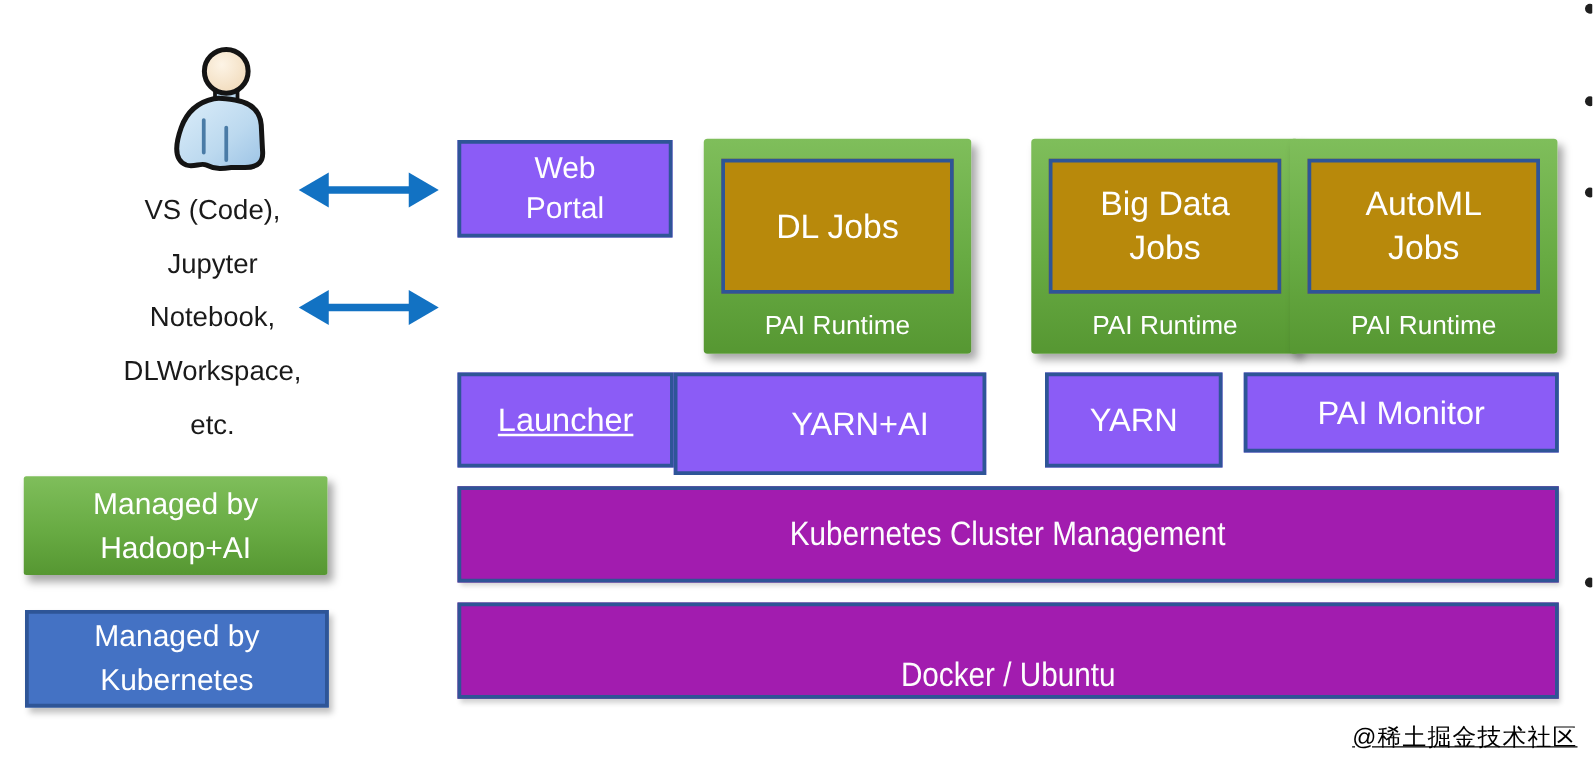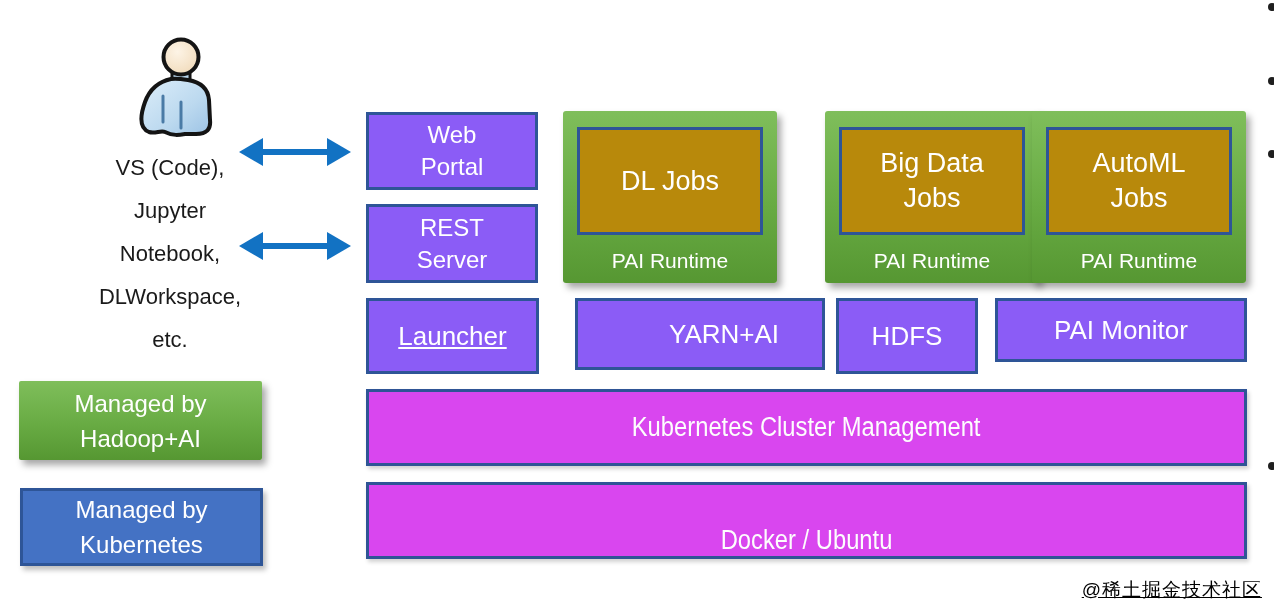--- a/index.html
+++ b/index.html
@@ -17,21 +17,21 @@
     left:10px;top:146px;width:320px;
     font-size:22px;line-height:43px;color:#1a1a1a;text-align:center;
   }
 
   
   .box-blue{
     background:#8b5cf6;border:3px solid #2e5597;color:#fff;
   }
   
   .box-slate{
-    background:#d946ef;border:3px solid #2f5496;color:#fdfdfd;
+    background:#a21caf;border:3px solid #2f5496;color:#fdfdfd;
     box-shadow:2px 3px 4px rgba(0,0,0,.18);
   }
   .condensed{display:inline-block;transform:scaleX(.88);}
 
   
   .box-green{
     background:linear-gradient(180deg,#7fbe5b 0%,#68ab43 55%,#569732 100%);
     border-radius:3px;box-shadow:4px 5px 7px rgba(0,0,0,.35);
   }
   .box-gold{
@@ -104,43 +104,41 @@
     <polygon points="113,19 89,5 89,33" fill="#1272c3"></polygon>
   </svg>
   <svg class="abs" style="left:238px;top:227px;" width="114" height="38" viewBox="0 0 114 38">
     <line x1="18" y1="19" x2="96" y2="19" stroke="#1272c3" stroke-width="6"></line>
     <polygon points="1,19 25,5 25,33" fill="#1272c3"></polygon>
     <polygon points="113,19 89,5 89,33" fill="#1272c3"></polygon>
   </svg>
 
   <div class="abs box-blue center gateway-text prewrap" style="left:366px;top:112px;width:172px;height:78px;">Web
 Portal</div>
-  <div class="abs box-blue center gateway-text prewrap" style="left:366px;top:204px;width:172px;height:79px;">REST
-Server</div>
 
   <div class="abs box-green" style="left:563px;top:111px;width:214px;height:172px;">
     <div class="box-gold">DL Jobs</div>
     <div class="runtime-label">PAI Runtime</div>
   </div>
 
   <div class="abs box-green" style="left:797px;top:111px;width:214px;height:172px;margin-left:28px;">
     <div class="box-gold">Big Data
 Jobs</div>
     <div class="runtime-label">PAI Runtime</div>
   </div>
 
   <div class="abs box-green" style="left:1032px;top:111px;width:214px;height:172px;">
     <div class="box-gold">AutoML
 Jobs</div>
     <div class="runtime-label">PAI Runtime</div>
   </div>
 
   <div class="abs box-blue center service-text" style="left:366px;top:298px;width:173px;height:76px;text-decoration:underline;">Launcher</div>
-  <div class="abs box-blue center service-text" style="left:575px;top:298px;width:250px;height:72px;padding-left:48px;">YARN+AI</div>
-  <div class="abs box-blue center service-text" style="left:836px;top:298px;width:142px;height:76px;">HDFS</div>
+  <div class="abs box-blue center service-text" style="left:539px;top:298px;width:250px;height:82px;padding-left:48px;">YARN+AI</div>
+  <div class="abs box-blue center service-text" style="left:836px;top:298px;width:142px;height:76px;">YARN</div>
   <div class="abs box-blue center service-text" style="left:995px;top:298px;width:252px;height:64px;">PAI Monitor</div>
 
   <div class="abs box-slate center platform-text" style="left:366px;top:389px;width:881px;height:77px;">
     <span class="condensed">Kubernetes Cluster Management</span>
   </div>
   <div class="abs box-slate center platform-text" style="left:366px;top:482px;width:881px;height:77px;align-items:flex-end;">
     <span class="condensed">Docker / Ubuntu</span>
   </div>
 
   <div class="abs legend-green center legend-text prewrap" style="left:19px;top:381px;width:243px;height:79px;">Managed by

